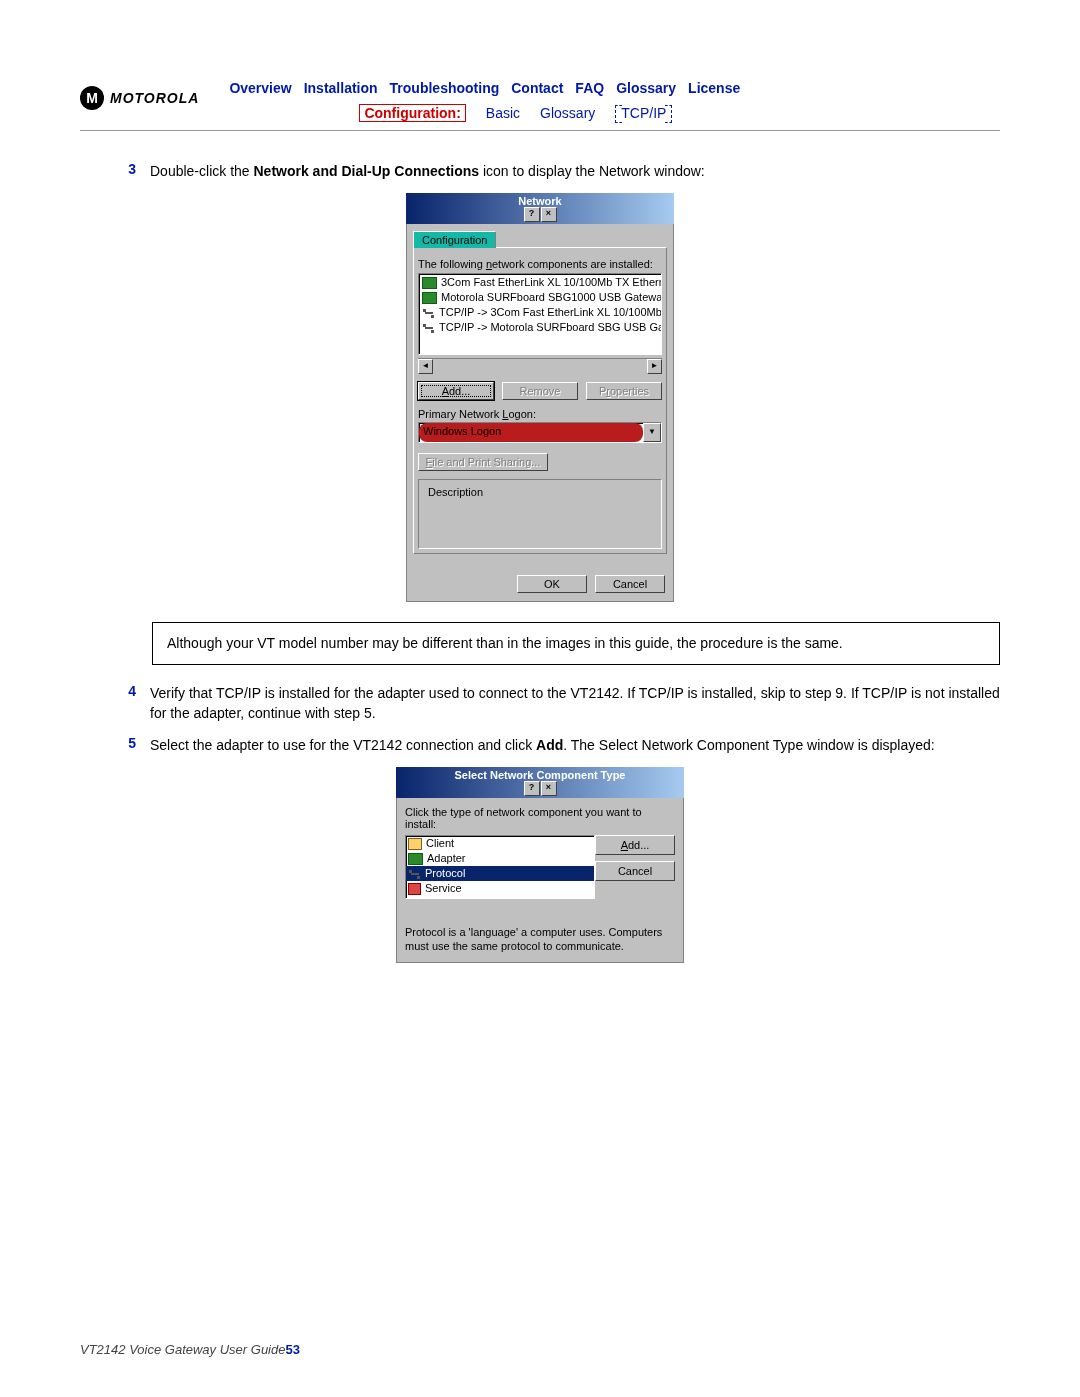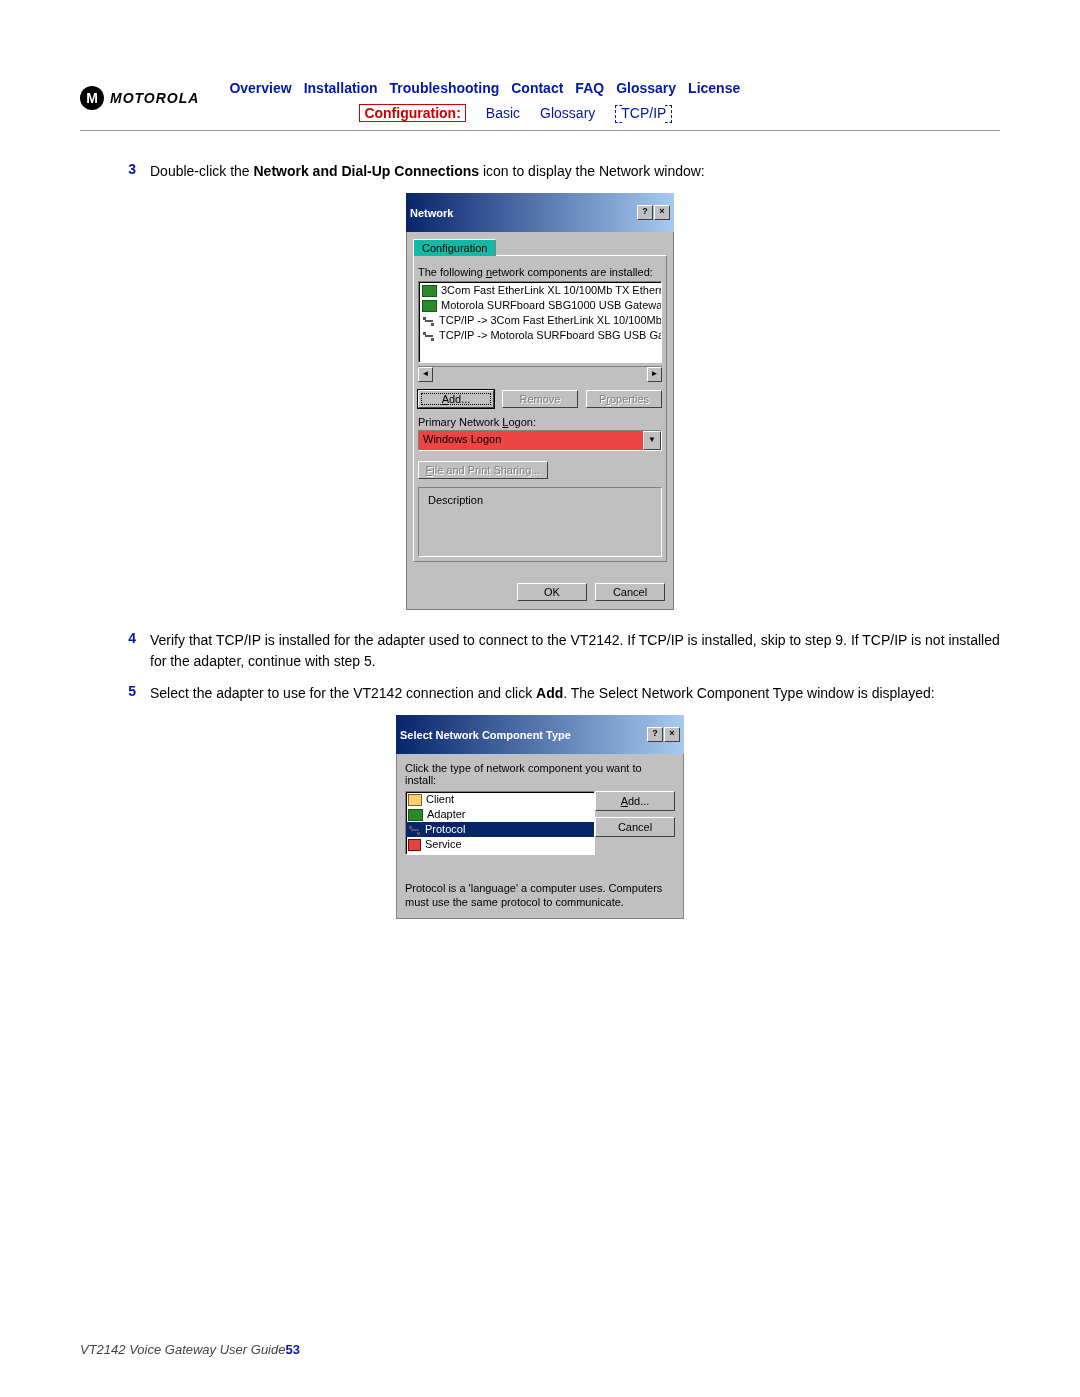--- a/index.html
+++ b/index.html
@@ -128,25 +128,26 @@
   .win98 {
     margin: 10px auto 20px auto;
     font-family: "MS Sans Serif", Tahoma, Arial, sans-serif;
     font-size: 11px;
     color: #000;
   }
   .win98 .titlebar {
     background: linear-gradient(to right, #08246b, #a6caf0);
     color: #fff;
     font-weight: bold;
-    padding: 12px 4px;
+    padding: 2px 4px;
     display: flex;
     align-items: center;
     justify-content: space-between;
     font-size: 11px;
+    flex-direction: column;
   }
   .win98 .titlebar-btns {
     display: flex;
     gap: 1px;
   }
   .win98 .titlebar-btn {
     width: 14px;
     height: 13px;
     background: #c0c0c0;
     border: 1px solid #fff;
@@ -272,21 +273,22 @@
     margin: 6px 0 2px 0;
   }
   .combo {
     display: flex;
     height: 19px;
   }
   .combo .combo-text {
     flex: 1;
     padding: 2px 4px;
     font-size: 11px;
-    background: #ef4444;
+    background: #b91c1c;
+    border-radius: 8px;
   }
   .combo .combo-arrow {
     width: 16px;
     background: #c0c0c0;
     border: 1px solid #fff;
     border-right-color: #404040;
     border-bottom-color: #404040;
     text-align: center;
     font-size: 8px;
     line-height: 15px;
@@ -453,20 +455,21 @@
           <div class="group-label">Description</div>
         </div>
       </div>
       <div class="dialog-btns">
         <button class="win-btn">OK</button>
         <button class="win-btn">Cancel</button>
       </div>
     </div>
   </div>
 
+  <div class="callout-box">Although your VT model number may be different than in the images in this guide, the procedure is the same.</div>
 
   <div class="step">
     <div class="step-num">4</div>
     <div class="step-body">Verify that TCP/IP is installed for the adapter used to connect to the VT2142. If TCP/IP is installed, skip to step 9. If TCP/IP is not installed for the adapter, continue with step 5.</div>
   </div>
 
   <div class="step">
     <div class="step-num">5</div>
     <div class="step-body">
       <span>Select the adapter to use for the VT2142 connection and click </span><b>Add</b><span>. The Select Network Component Type window is displayed:</span>

